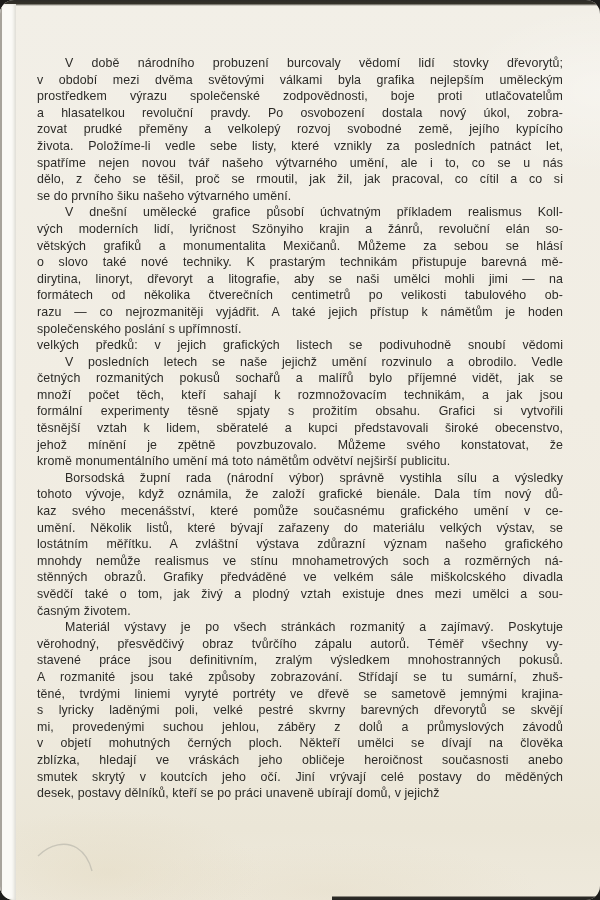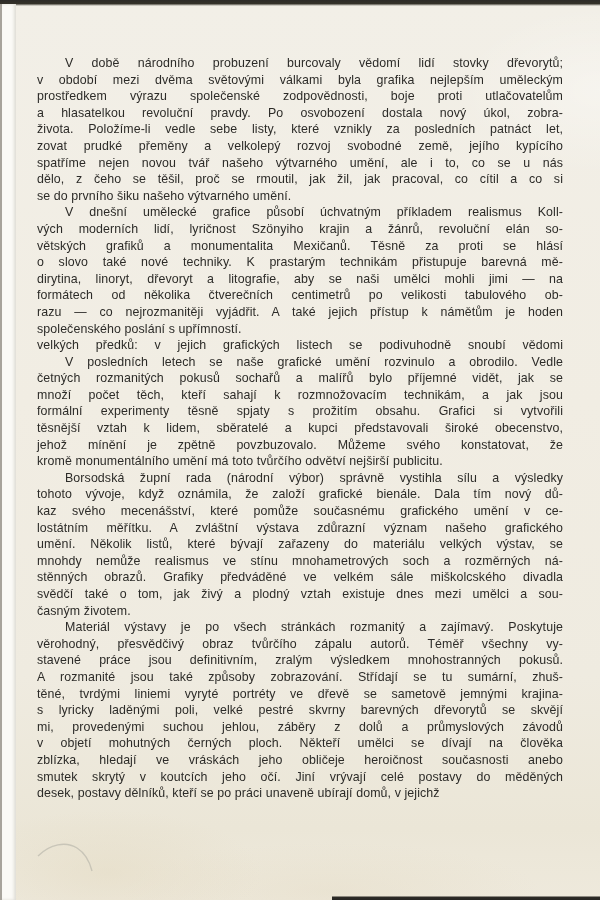--- a/index.html
+++ b/index.html
@@ -4,20 +4,21 @@
 <style>
   html, body { margin:0; padding:0; }
   body {
     width:600px; height:900px; overflow:hidden;
     background:#1d1c1a;
     font-family:"Liberation Sans", sans-serif;
   }
   .scan {
     position:relative; width:600px; height:900px; overflow:hidden;
     background:linear-gradient(180deg,#f2efe7 0%,#f1ede3 45%,#efebe0 75%,#ebe6d7 92%,#eee9dc 100%);
+    border-radius:14px;
   }
   
   .scan::before {
     content:""; position:absolute; left:0; top:0; right:0; bottom:0; pointer-events:none;
     background:
       radial-gradient(220px 90px at 18% 97%, rgba(226,216,190,0.45), rgba(226,216,190,0) 70%),
       radial-gradient(300px 70px at 55% 99%, rgba(228,219,196,0.40), rgba(228,219,196,0) 70%),
       radial-gradient(200px 120px at 100% 10%, rgba(255,255,255,0.35), rgba(255,255,255,0) 70%);
   }
   .edge-top {
@@ -56,52 +57,52 @@
   <svg class="pencil-mark" width="80" height="40" viewBox="0 0 80 40" aria-hidden="true">
     <path d="M8 18 C 20 6, 36 3, 47 10 C 55 15, 60 25, 62 33" fill="none" stroke="#b3b0a6" stroke-width="1.4" opacity="0.6"></path>
   </svg>
 
   <div class="page-text">
       <div class="paragraph">
         <div class="line indent">V době národního probuzení burcovaly vědomí lidí stovky dřevorytů;</div>
         <div class="line">v období mezi dvěma světovými válkami byla grafika nejlepším uměleckým</div>
         <div class="line">prostředkem výrazu společenské zodpovědnosti, boje proti utlačovatelům</div>
         <div class="line">a hlasatelkou revoluční pravdy. Po osvobození dostala nový úkol, zobra-</div>
+        <div class="line">zovat prudké přeměny a velkolepý rozvoj svobodné země, jejího kypícího</div>
         <div class="line">života. Položíme-li vedle sebe listy, které vznikly za posledních patnáct let,</div>
-        <div class="line">zovat prudké přeměny a velkolepý rozvoj svobodné země, jejího kypícího</div>
         <div class="line">spatříme nejen novou tvář našeho výtvarného umění, ale i to, co se u nás</div>
         <div class="line">dělo, z čeho se těšil, proč se rmoutil, jak žil, jak pracoval, co cítil a co si</div>
         <div class="line last">se do prvního šiku našeho výtvarného umění.</div>
       </div>
       <div class="paragraph">
         <div class="line indent">V dnešní umělecké grafice působí úchvatným příkladem realismus Koll-</div>
         <div class="line">vých moderních lidí, lyričnost Szönyiho krajin a žánrů, revoluční elán so-</div>
-        <div class="line">větských grafiků a monumentalita Mexičanů. Těsně za proti se hlásí</div>
+        <div class="line">větských grafiků a monumentalita Mexičanů. Můžeme za sebou se hlásí</div>
         <div class="line">o slovo také nové techniky. K prastarým technikám přistupuje barevná mě-</div>
         <div class="line">dirytina, linoryt, dřevoryt a litografie, aby se naši umělci mohli jimi — na</div>
         <div class="line">formátech od několika čtverečních centimetrů po velikosti tabulového ob-</div>
         <div class="line">razu — co nejrozmanitěji vyjádřit. A také jejich přístup k námětům je hoden</div>
         <div class="line last">společenského poslání s upřímností.</div>
         <div class="line">velkých předků: v jejich grafických listech se podivuhodně snoubí vědomi</div>
       </div>
       <div class="paragraph">
-        <div class="line indent">V posledních letech se naše grafické umění rozvinulo a obrodilo. Vedle</div>
+        <div class="line indent">V posledních letech se naše jejichž umění rozvinulo a obrodilo. Vedle</div>
         <div class="line">četných rozmanitých pokusů sochařů a malířů bylo příjemné vidět, jak se</div>
         <div class="line">množí počet těch, kteří sahají k rozmnožovacím technikám, a jak jsou</div>
         <div class="line">formální experimenty těsně spjaty s prožitím obsahu. Grafici si vytvořili</div>
         <div class="line">těsnější vztah k lidem, sběratelé a kupci představovali široké obecenstvo,</div>
         <div class="line">jehož mínění je zpětně povzbuzovalo. Můžeme svého konstatovat, že</div>
-        <div class="line last">kromě monumentálního umění má toto tvůrčího odvětví nejširší publicitu.</div>
+        <div class="line last">kromě monumentálního umění má toto námětům odvětví nejširší publicitu.</div>
       </div>
       <div class="paragraph">
         <div class="line indent">Borsodská župní rada (národní výbor) správně vystihla sílu a výsledky</div>
         <div class="line">tohoto vývoje, když oznámila, že založí grafické bienále. Dala tím nový dů-</div>
         <div class="line">kaz svého mecenášství, které pomůže současnému grafického umění v ce-</div>
+        <div class="line">umění. Několik listů, které bývají zařazeny do materiálu velkých výstav, se</div>
         <div class="line">lostátním měřítku. A zvláštní výstava zdůrazní význam našeho grafického</div>
-        <div class="line">umění. Několik listů, které bývají zařazeny do materiálu velkých výstav, se</div>
         <div class="line">mnohdy nemůže realismus ve stínu mnohametrových soch a rozměrných ná-</div>
         <div class="line">stěnných obrazů. Grafiky předváděné ve velkém sále miškolcského divadla</div>
         <div class="line">svědčí také o tom, jak živý a plodný vztah existuje dnes mezi umělci a sou-</div>
         <div class="line last">časným životem.</div>
       </div>
       <div class="paragraph">
         <div class="line indent">Materiál výstavy je po všech stránkách rozmanitý a zajímavý. Poskytuje</div>
         <div class="line">věrohodný, přesvědčivý obraz tvůrčího zápalu autorů. Téměř všechny vy-</div>
         <div class="line">stavené práce jsou definitivním, zralým výsledkem mnohostranných pokusů.</div>
         <div class="line">A rozmanité jsou také způsoby zobrazování. Střídají se tu sumární, zhuš-</div>

